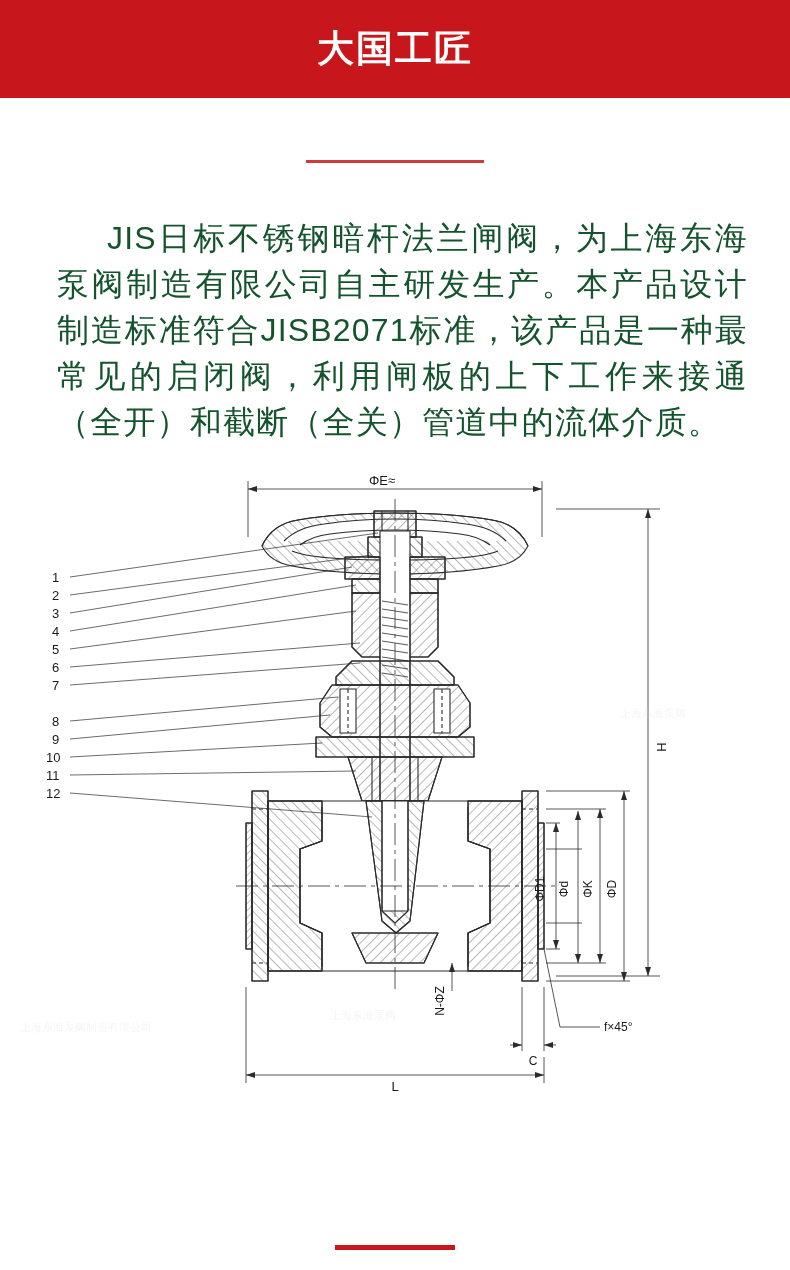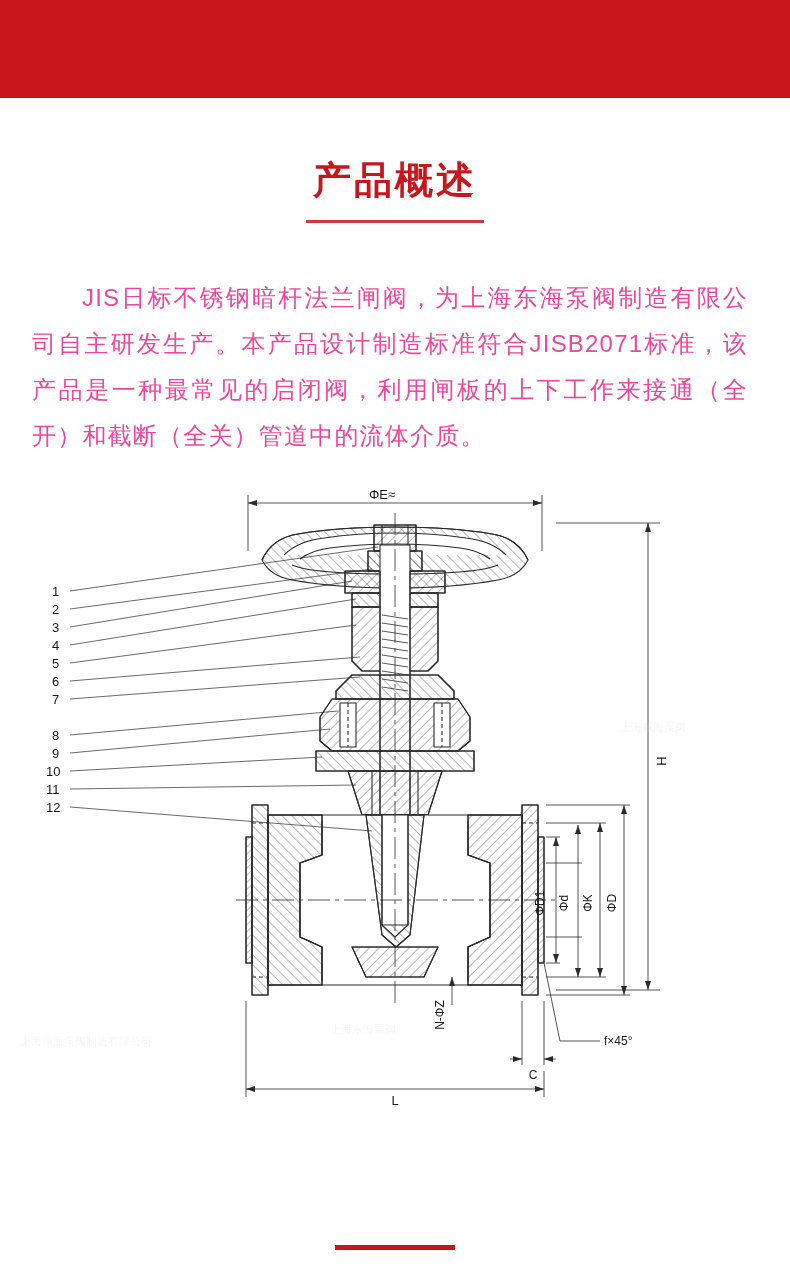--- a/index.html
+++ b/index.html
@@ -55,24 +55,24 @@
   .title-underline {
     width: 178px;
     height: 3px;
     background: #c8161d;
     margin: 18px auto 0 auto;
     opacity: 0.85;
   }
 
   
   .paragraph {
-    margin: 52px 42px 0 32px;
-    font-size: 24px;
+    margin: 52px 42px 0 57px;
+    font-size: 32px;
     line-height: 46px;
-    color: #ec4899;
+    color: #14532d;
     text-align: justify;
     letter-spacing: 1.2px;
     font-family: "Liberation Sans", sans-serif;
   }
   .paragraph .indent {
     display: inline-block;
     width: 50px;
   }
 
   
@@ -108,25 +108,25 @@
     font-size: 11px;
     opacity: 0.75;
     font-family: "Liberation Sans", sans-serif;
   }
 </style>
 </head>
 <body>
 
 <div class="banner">
   <div class="banner-inner">
+    <span class="banner-text">大国工匠</span>
   </div>
 </div>
 
 <div class="section-title-wrap">
-  <div class="section-title">产品概述</div>
   <div class="title-underline"></div>
 </div>
 
 <div class="paragraph"><span class="indent"></span><span>JIS日标不锈钢暗杆法兰闸阀，为上海东海泵阀制造有限公司自主研发生产。本产品设计制造标准符合JISB2071标准，该产品是一种最常见的启闭阀，利用闸板的上下工作来接通（全开）和截断（全关）管道中的流体介质。</span></div>
 
 <div class="drawing-area">
 <svg class="drawing-svg" width="790" height="680" viewBox="0 0 790 680">
   <defs>
     <pattern id="hatchR" width="7" height="7" patternTransform="rotate(45)" patternUnits="userSpaceOnUse">
       <line x1="0" y1="0" x2="0" y2="7" stroke="#333" stroke-width="0.7"></line>

